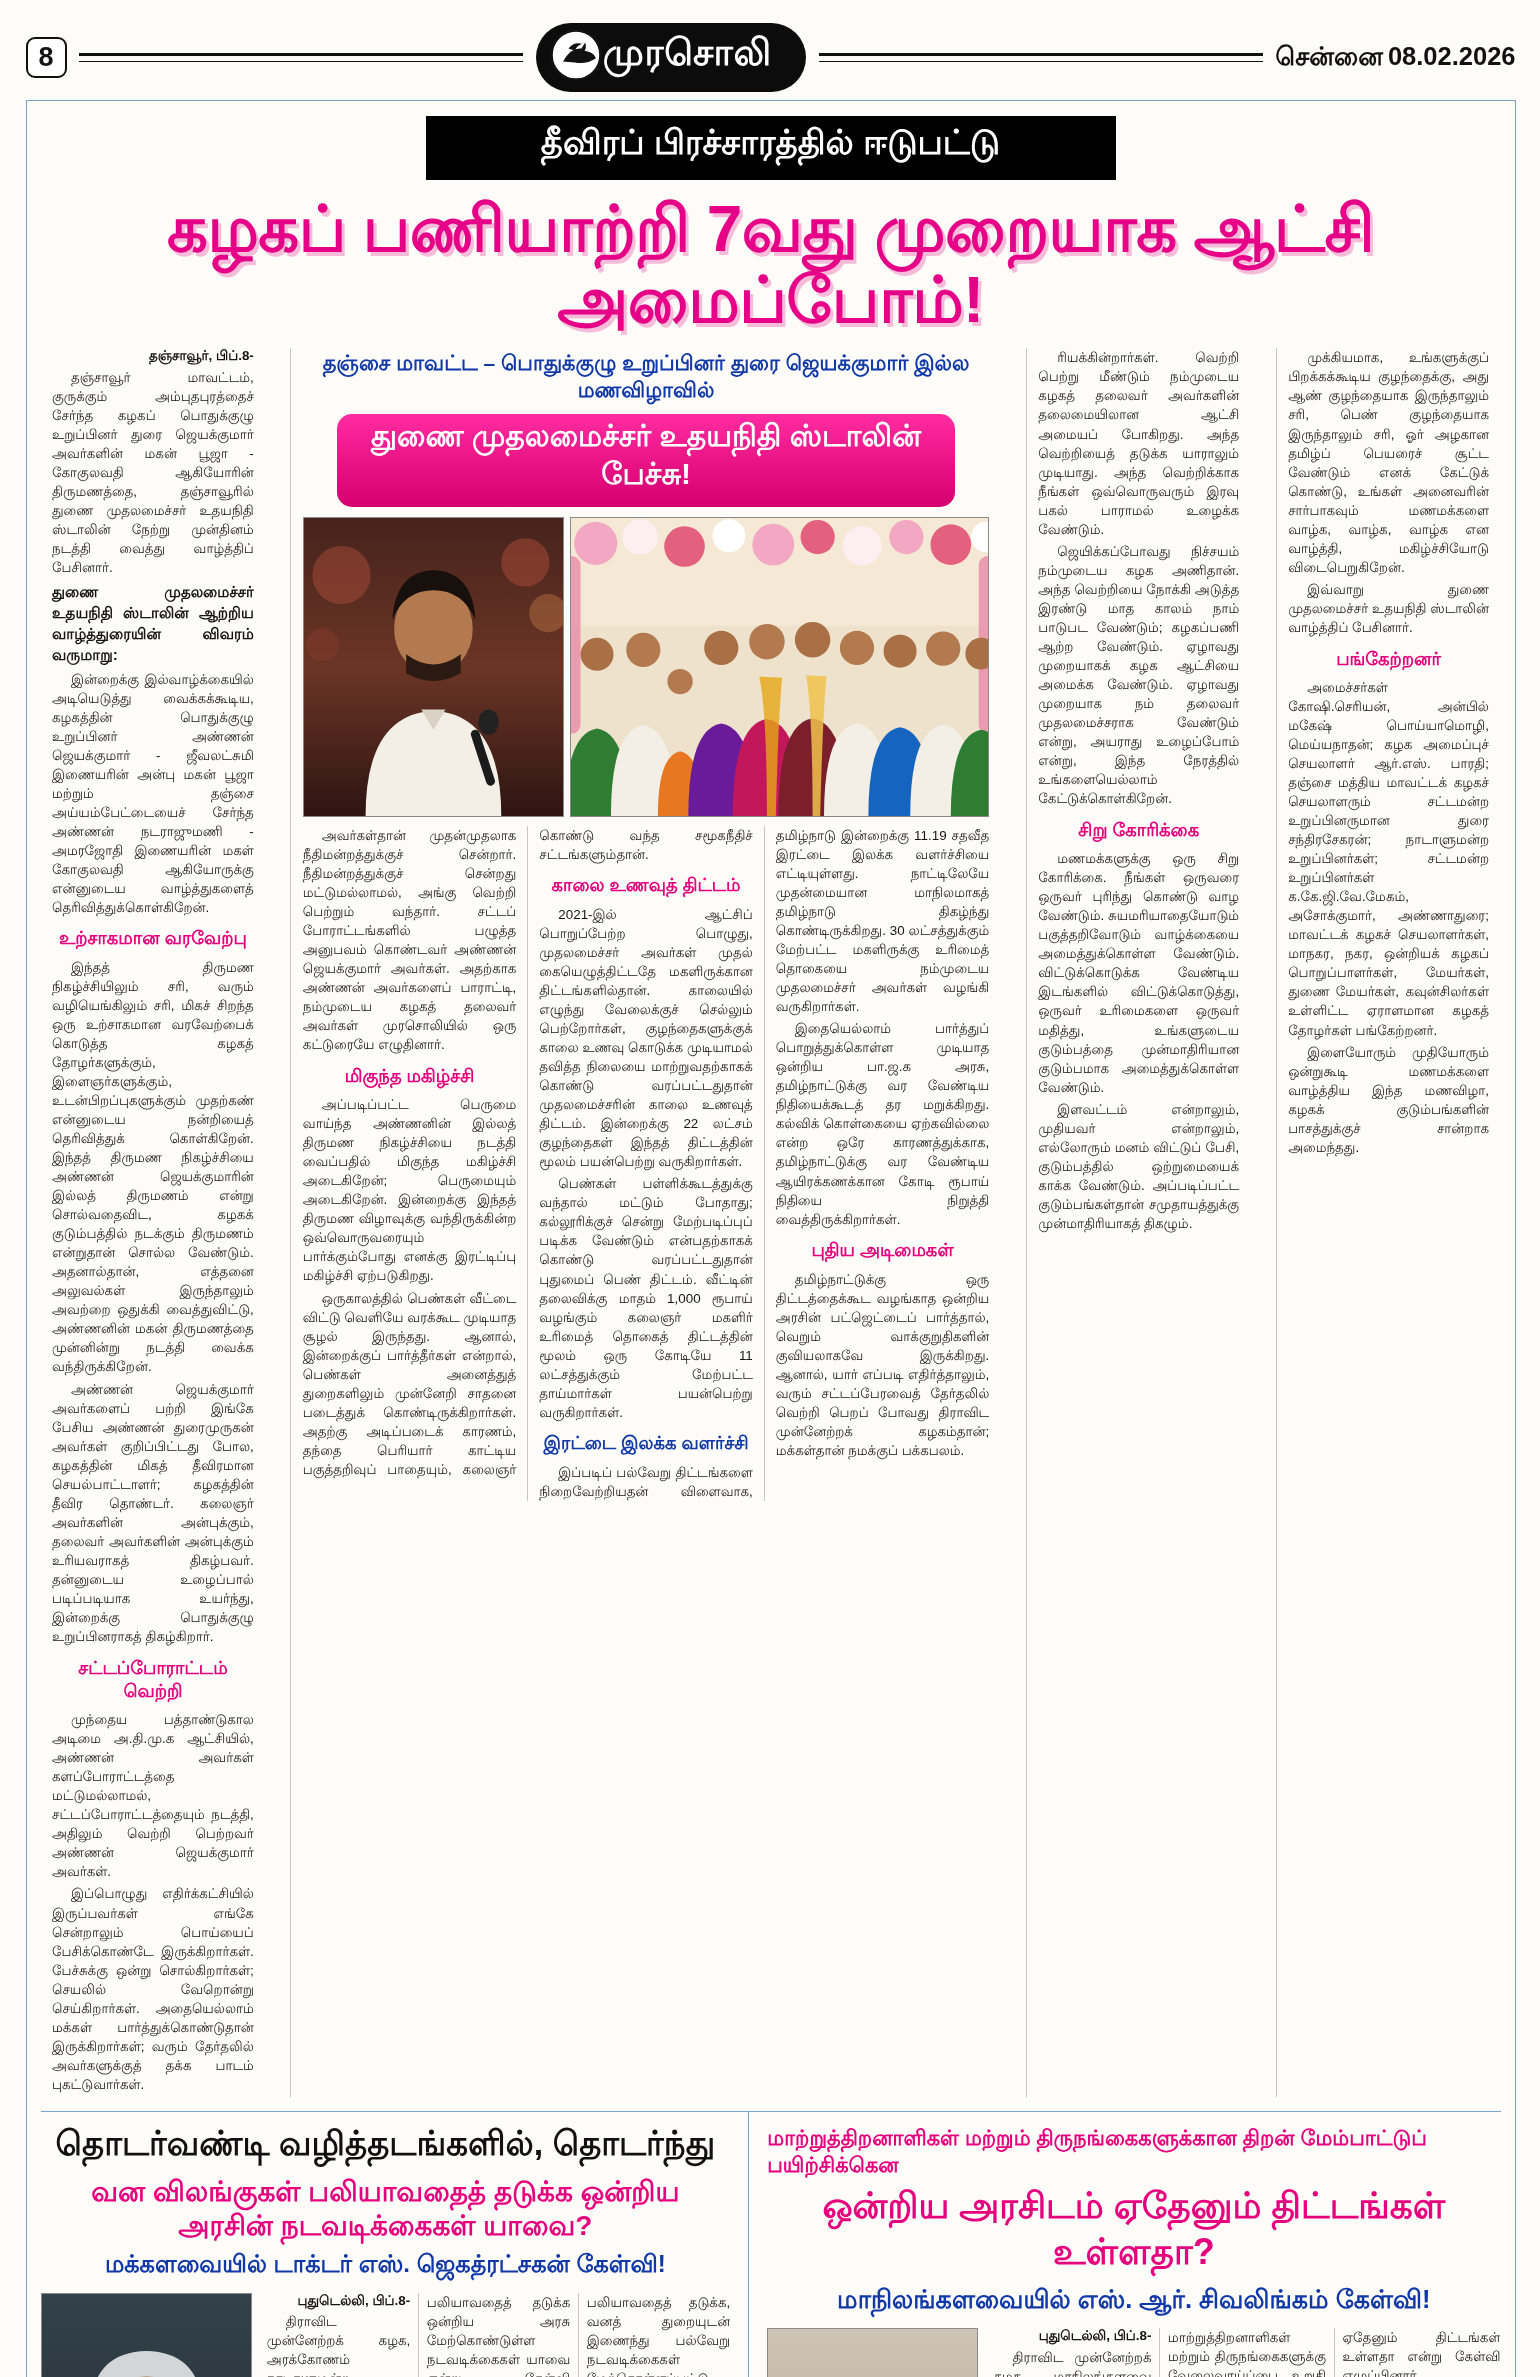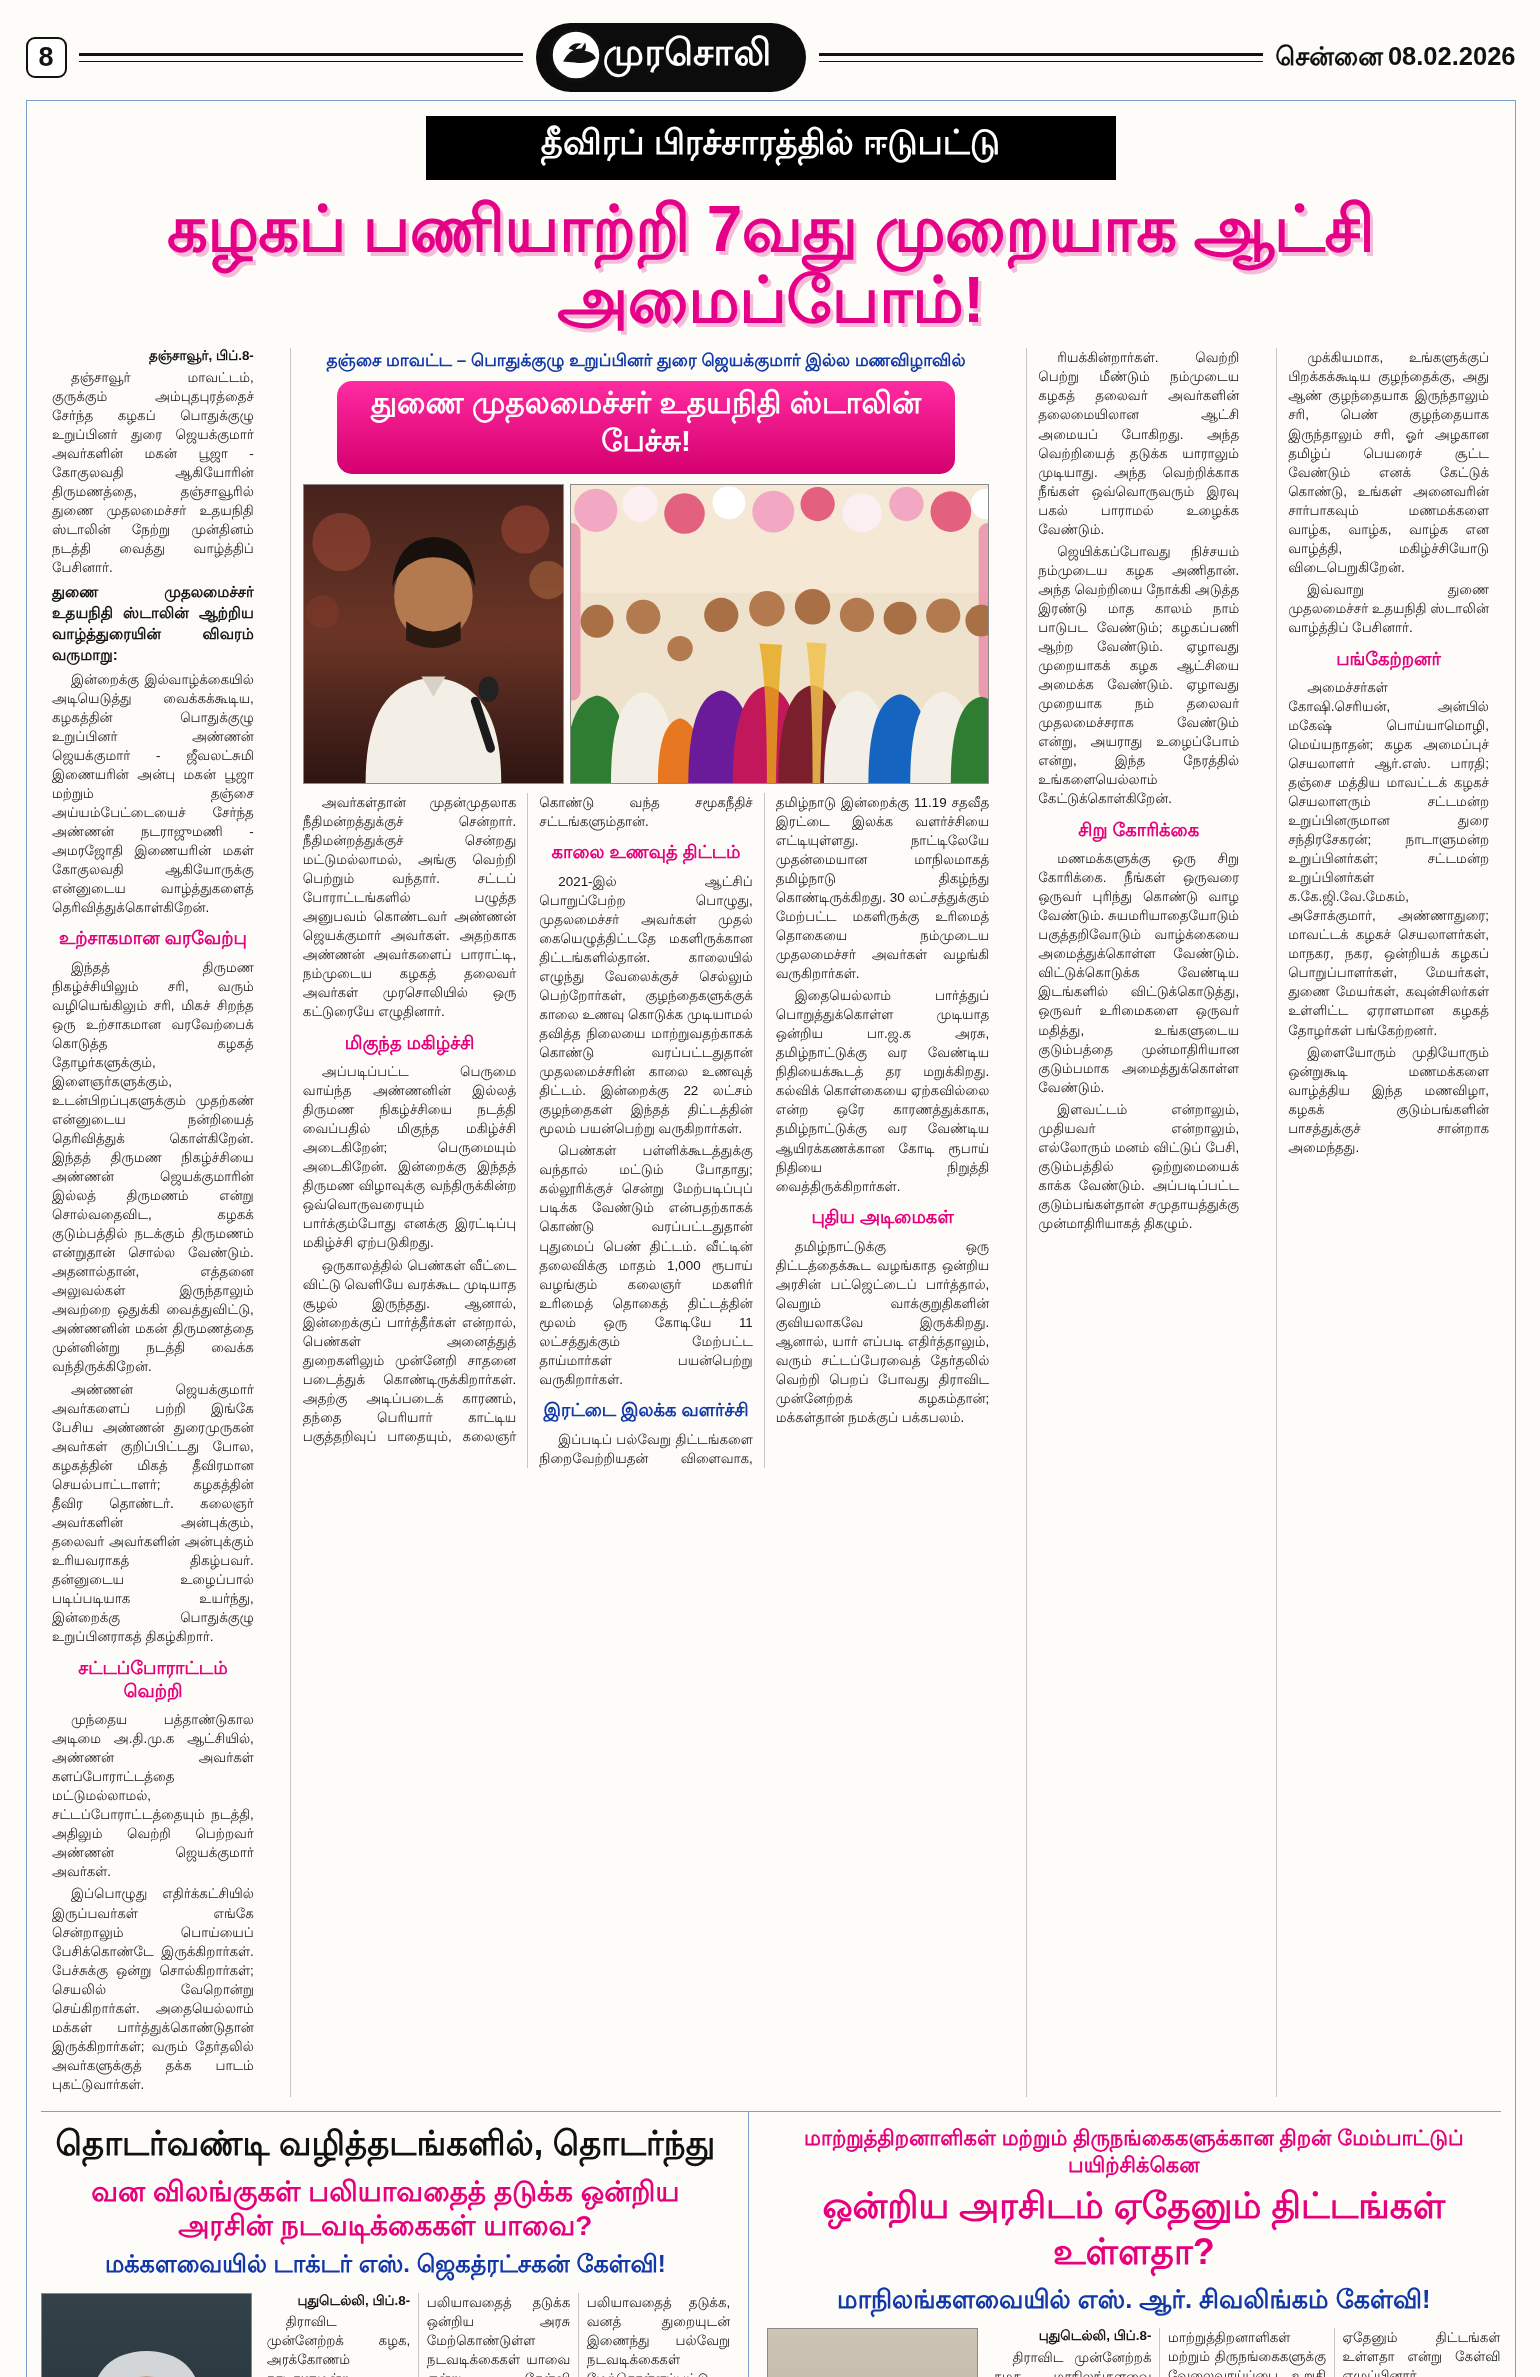--- a/index.html
+++ b/index.html
@@ -21,21 +21,21 @@
   .content-frame { border:1.9px solid #7ba2cf; padding:12.8px 14px 16.6px; background:#fdfcf8; }
 
   
   .kicker-wrap { text-align:center; margin-top:2.6px; }
   .kicker { display:inline-block; min-width:690px; background:#000; color:#fff; text-align:center; font-size:34px; font-weight:800; padding:6.4px 38px 12.8px; }
   .headline { color:#e50087; text-align:center; font-size:64px; line-height:1.12; font-weight:800; margin:14px 6.4px 5.1px; letter-spacing:-0.6px; text-shadow:3.2px 3.8px 0 #f5bcd9; }
   .lead-grid { display:grid; grid-template-columns:1fr 3.16fr 1fr 1fr; margin-top:11.5px;gap:25px; }
   .lead-grid > div { padding:0 11.5px; min-width:0; }
   .lead-grid > div + div { border-left:0.6px solid #c6c6c6; }
 
-  .strap-blue { color:#1038a8; font-size:17px; font-weight:800; text-align:center; margin-top:2.6px; }
+  .strap-blue { color:#1038a8; font-size:21px; font-weight:800; text-align:center; margin-top:2.6px; }
   .strap-magenta { display:block; width:90%; margin:9px auto 0; background:linear-gradient(#ff2ba0,#d4006f); color:#fff; font-size:30px; font-weight:800; text-align:center; padding:5.1px 0 11.5px; border-radius:15px; }
   .photos { display:flex; gap:6.4px; margin-top:10.2px; height:300px; }
   .photo { border:0.6px solid #8a8a8a; overflow:hidden; background:#d8d2c6; }
   .photo svg { display:block; width:100%; height:100%; }
   .photo-speaker { flex:0 0 38%; }
   .photo-wedding { flex:1; }
   .center-flow { margin-top:9px; columns:3; column-gap:23px; column-rule:0.6px solid #c6c6c6; }
 
   
   .bodytext .blk-p { font-size:13.4px; line-height:1.42; text-align:justify; text-indent:19px; margin:0 0 3.2px; }
@@ -45,21 +45,21 @@
   .c-magenta { color:#e6007e; }
   .c-blue { color:#1038a8; }
 
   
   .bottom { display:grid; grid-template-columns:1fr 1.06fr; border-top:1.9px solid #7ba2cf; margin-top:14px; }
   .b-left { border-right:1.9px solid #7ba2cf; padding:11.5px 18px 6.4px 0; min-width:0; }
   .b-right { padding:11.5px 0 6.4px 18px; min-width:0; }
   .bl-kicker { font-size:34px; font-weight:800; text-align:center; color:#111; }
   .bl-headline { color:#e6007e; font-size:28px; font-weight:800; text-align:center; margin-top:7.7px; line-height:1.2; }
   .bl-byline { color:#1038a8; font-size:24px; font-weight:800; text-align:center; margin:7.7px 0 11.5px; }
-  .br-kicker { color:#e6007e; font-size:21px; font-weight:800; text-align:center; line-height:1.3; }
+  .br-kicker { color:#e6007e; font-size:21px; font-weight:800; line-height:1.3; }
   .br-headline { color:#e6007e; font-size:36px; font-weight:800; text-align:center; margin-top:7px; }
   .br-byline { color:#1038a8; font-size:25.5px; font-weight:800; text-align:center; margin:7.7px 0 11.5px; }
   .art-top { display:flex; gap:15.3px; }
   .portrait { flex:0 0 211px; height:300px; border:0.6px solid #8a8a8a; overflow:hidden; background:#cfcabf; }
   .portrait svg { display:block; width:100%; height:100%; }
   .art-top-text { flex:1; columns:3; column-gap:16.6px; column-rule:0.6px solid #c6c6c6; height:300px; overflow:hidden; min-width:0; }
 </style>
 </head>
 <body>
 

